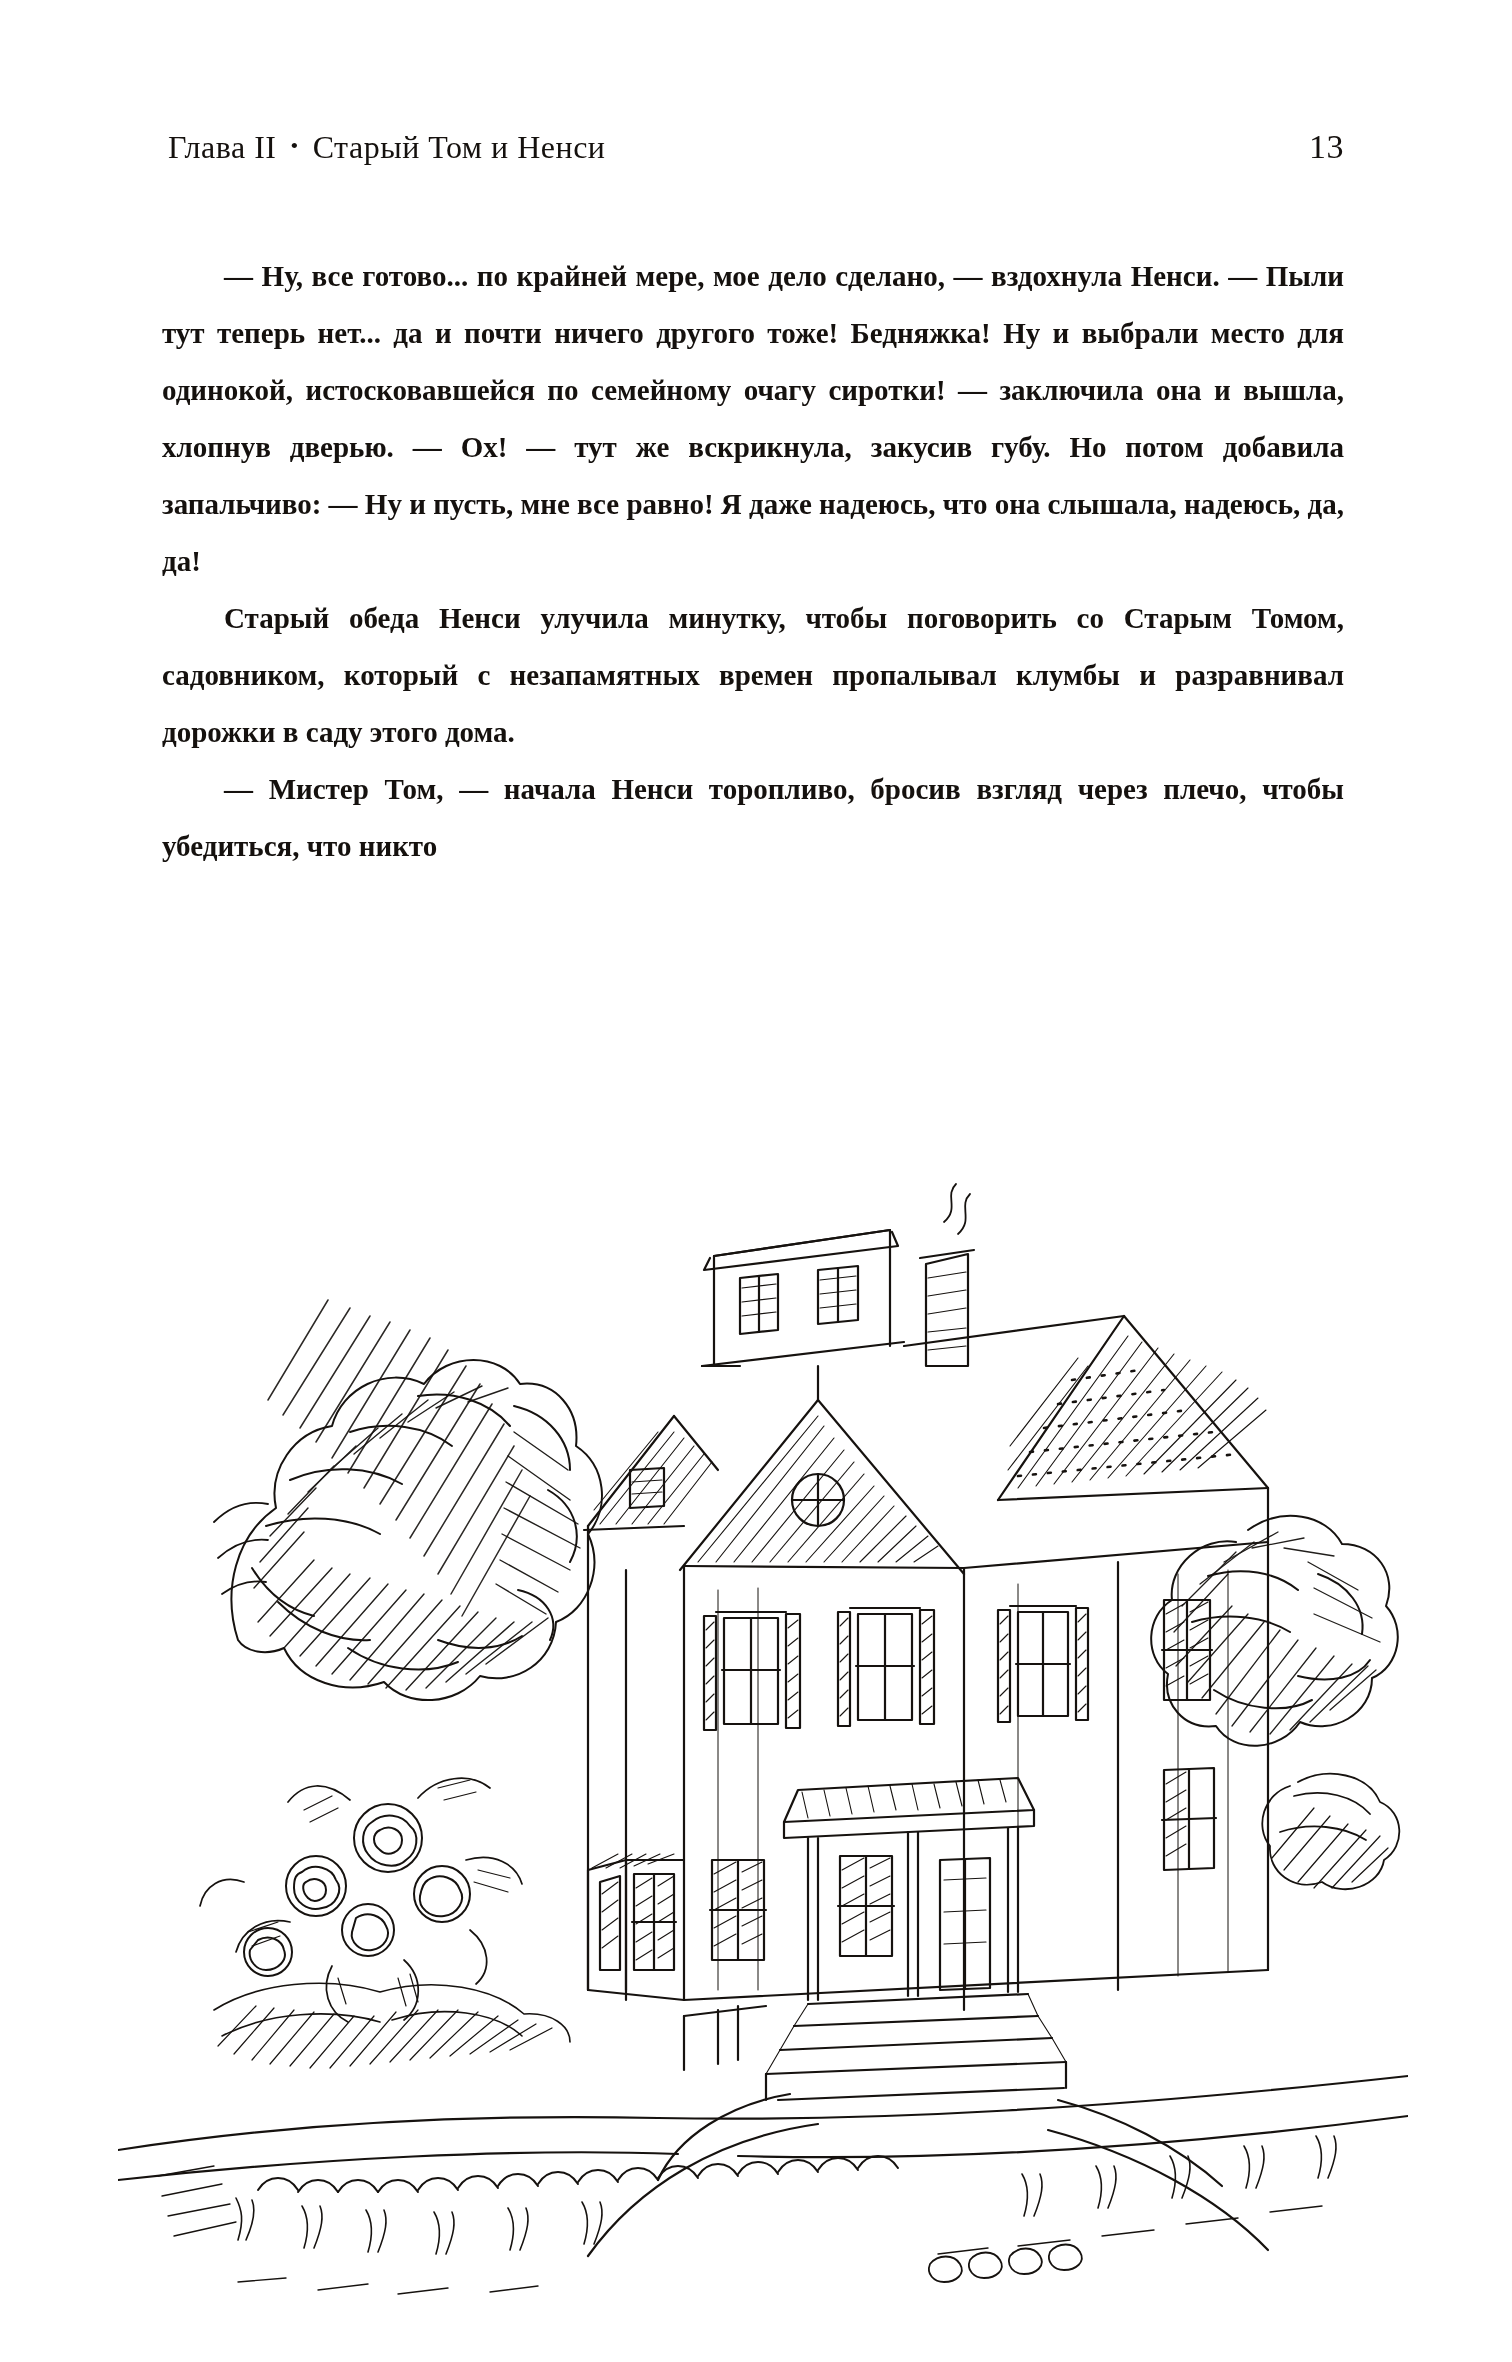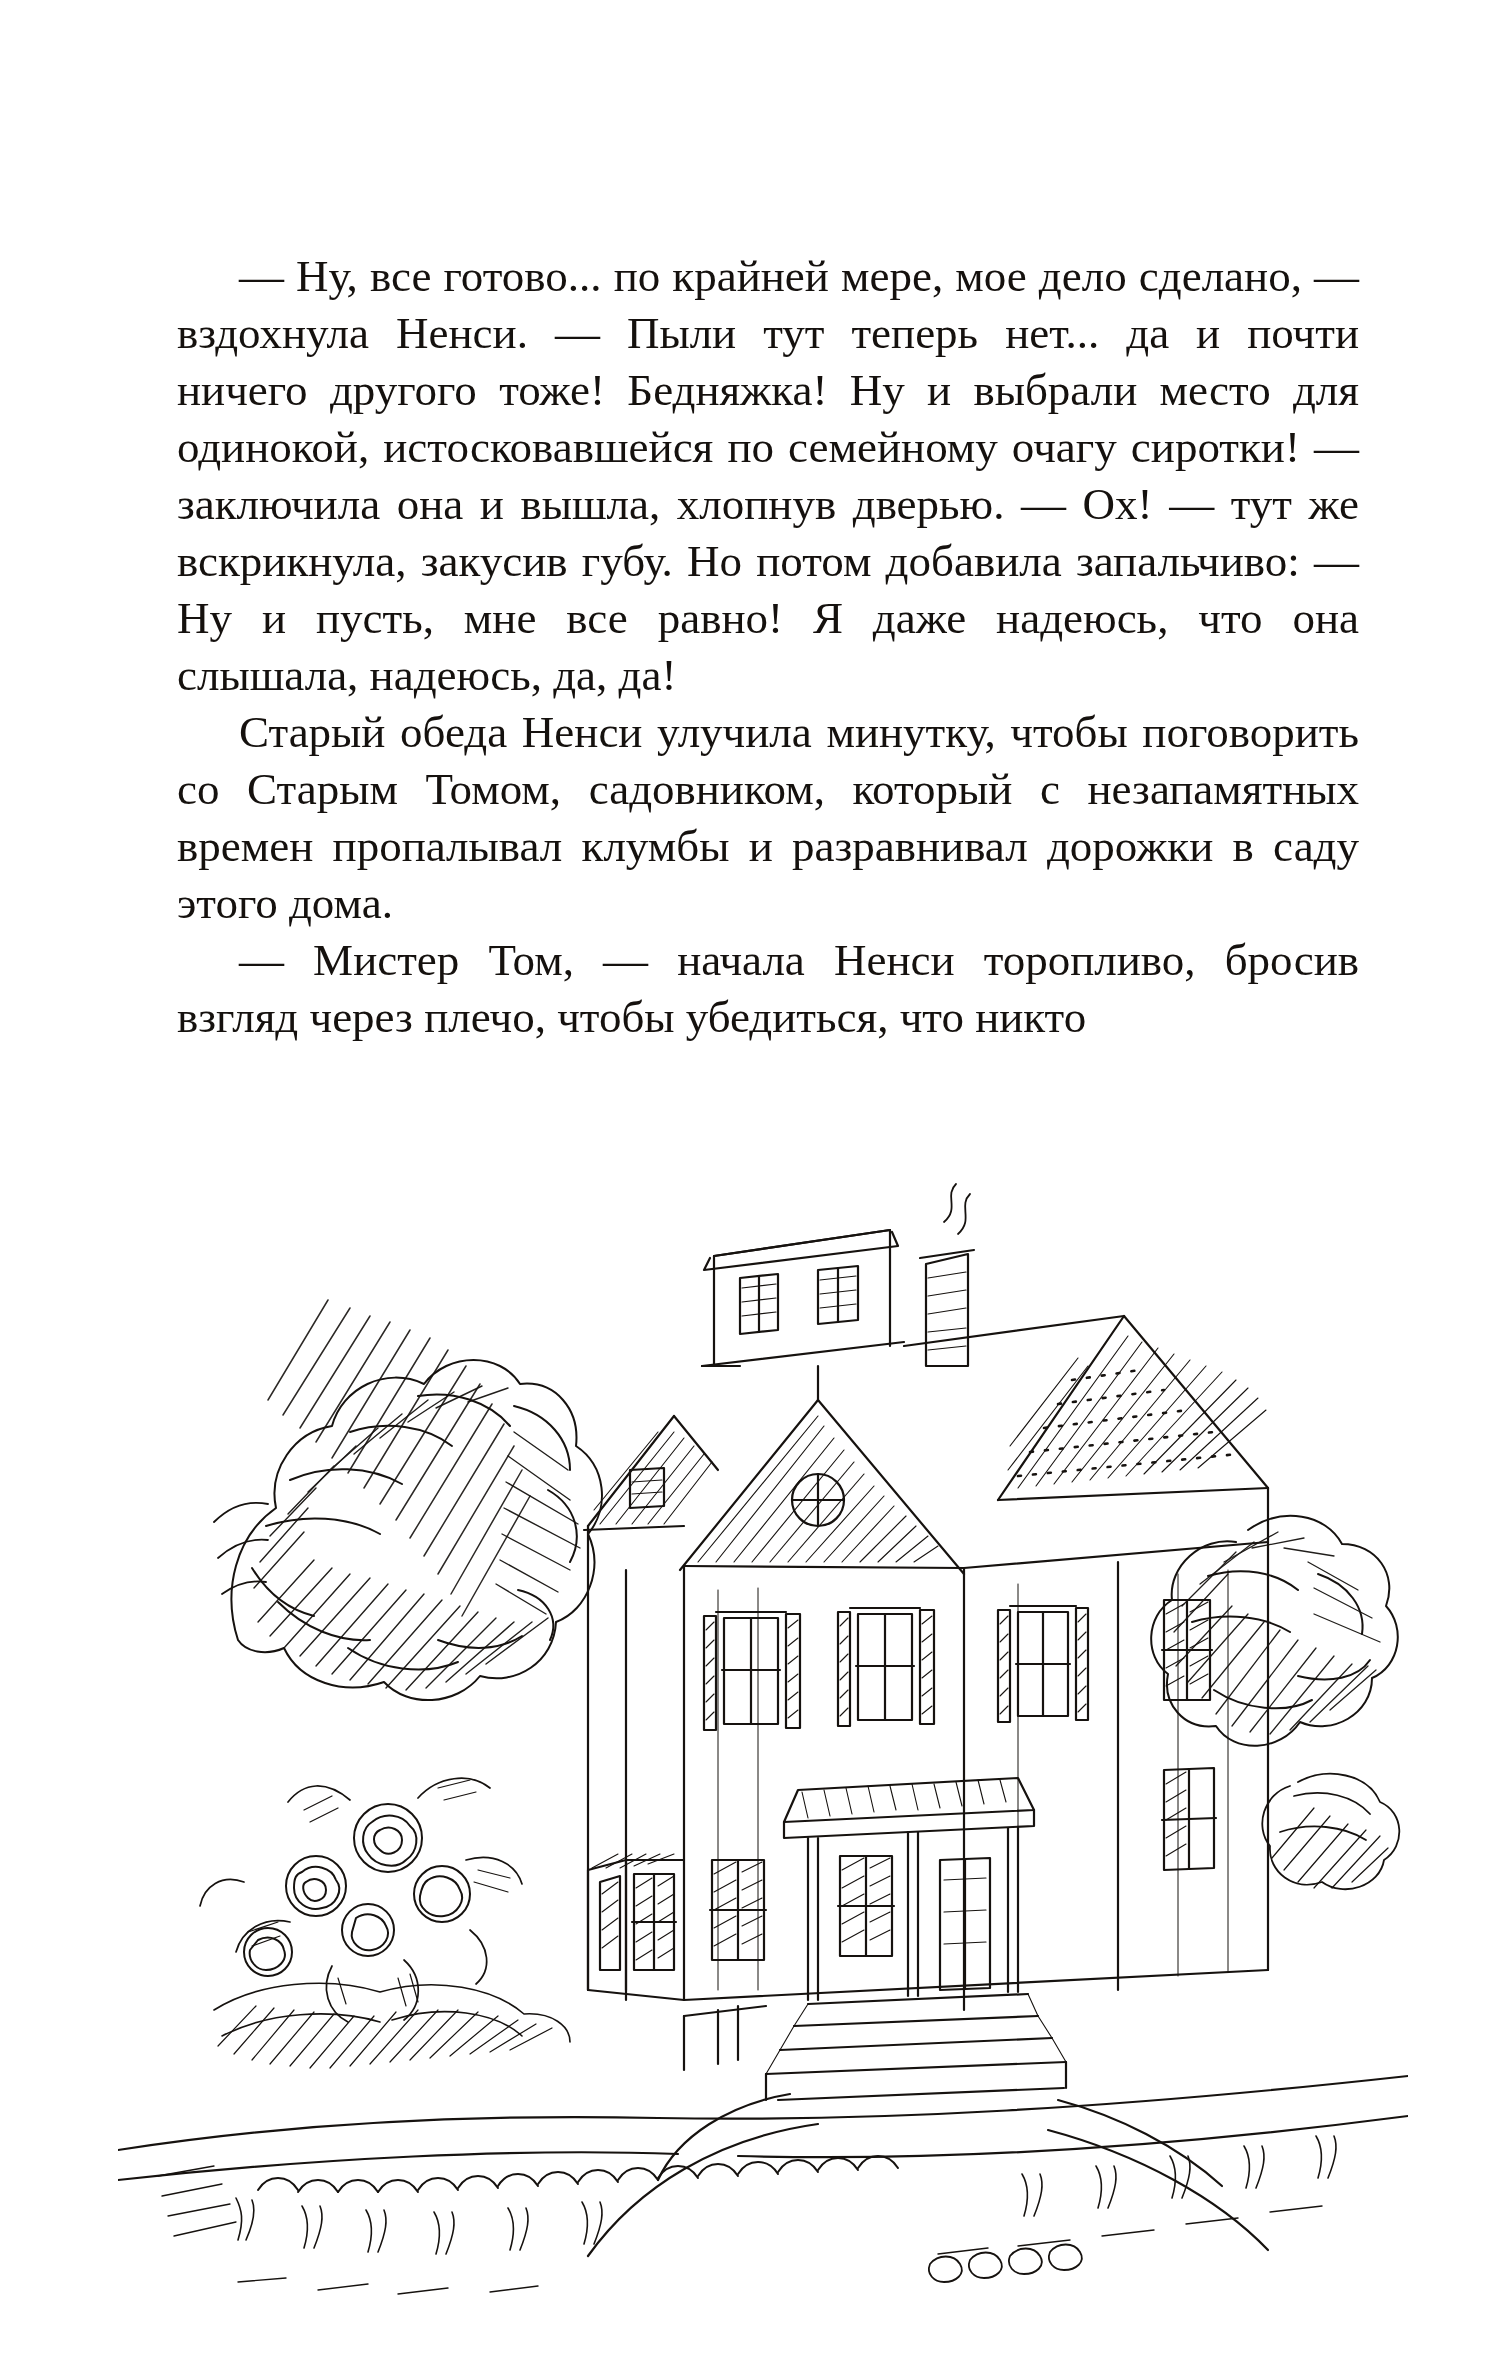--- a/index.html
+++ b/index.html
@@ -35,27 +35,28 @@
     white-space: nowrap;
   }
   .rh-chapter { font-size: 32px; }
   .rh-sep { font-size: 22px; position: relative; top: -5px; }
   .rh-title { font-size: 32px; }
   .folio { font-size: 34px; }
 
   .body-text {
     position: absolute;
     top: 248px;
-    left: 177px;
+    left: 162px;
     width: 1182px;
-    font-size: 45px;
+    font-size: 29px;
     line-height: 57px;
     text-align: justify;
     text-justify: inter-word;
     hyphens: manual;
+    font-weight: bold;
   }
   .body-text p {
     margin: 0;
     text-indent: 62px;
   }
   .body-text p.last-of-block {
     margin-bottom: 0;
   }
 
   .illustration {
@@ -65,20 +66,28 @@
     width: 1290px;
     height: 1130px;
   }
   .illustration svg { display: block; width: 100%; height: 100%; }
 </style>
 </head>
 <body>
 
 <div class="page">
 
+  <div class="running-head">
+    <div class="running-head-left">
+      <span class="rh-chapter">Глава II</span>
+      <span class="rh-sep">•</span>
+      <span class="rh-title">Старый Том и Ненси</span>
+    </div>
+    <span class="folio">13</span>
+  </div>
 
   <div class="body-text">
     <p>— Ну, все готово... по крайней мере, мое дело сделано, — вздохнула Ненси. — Пыли тут теперь нет... да и почти ничего другого тоже! Бедняжка! Ну и выбрали место для одинокой, истосковавшейся по семейному очагу сиротки! — заключила она и вышла, хлопнув дверью. — Ох! — тут же вскрикнула, закусив губу. Но потом добавила запальчиво: — Ну и пусть, мне все равно! Я даже надеюсь, что она слышала, надеюсь, да, да!</p>
     <p>Старый обеда Ненси улучила минутку, чтобы поговорить со Старым Томом, садовником, который с незапамятных времен пропалывал клумбы и разравнивал дорожки в саду этого дома.</p>
     <p class="last-of-block">— Мистер Том, — начала Ненси торопливо, бросив взгляд через плечо, чтобы убедиться, что никто</p>
   </div>
 
   <div class="illustration">
     <svg viewBox="0 0 1290 1130" xmlns="http://www.w3.org/2000/svg" aria-hidden="true">
       <g fill="none" stroke="#16120f" stroke-width="2.2" stroke-linecap="round" stroke-linejoin="round">

